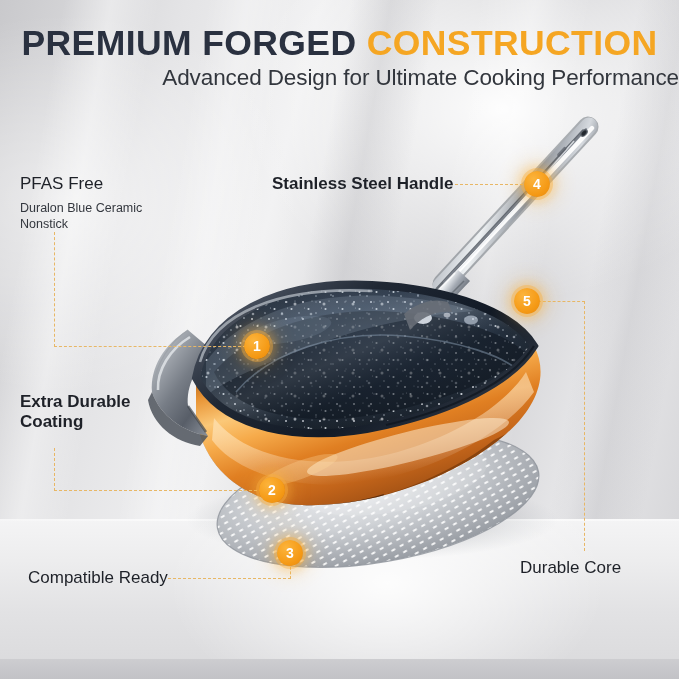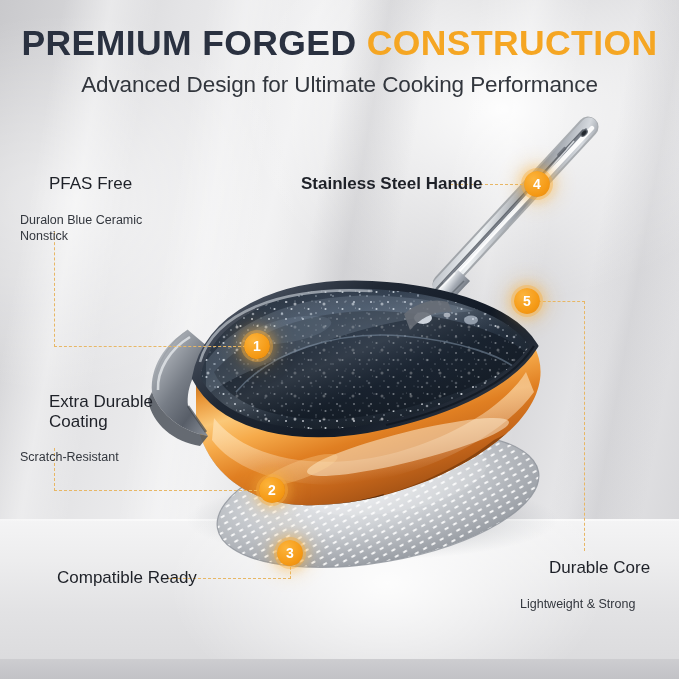--- a/index.html
+++ b/index.html
@@ -33,21 +33,21 @@
     background:linear-gradient(90deg,rgba(255,255,255,.2),rgba(255,255,255,.95),rgba(255,255,255,.35));}
   .base-band{position:absolute;left:0;right:0;top:659px;height:20px;
     background:linear-gradient(180deg,#cdcdd0,#c2c2c6);}
 
   
   .header{position:absolute;left:0;right:0;top:24px;text-align:center;}
   .title{font-size:35.5px;font-weight:bold;letter-spacing:.4px;
     line-height:1.1;white-space:nowrap;}
   .t-dark{color:#2a3140;}
   .t-accent{color:#f5a623;}
-  .subtitle{margin-top:9px;font-size:22.5px;color:#32363d;letter-spacing:-.1px;}
+  .subtitle{margin-top:2px;font-size:22.5px;color:#32363d;letter-spacing:-.1px;text-align:right;}
 
   
   #pan{position:absolute;left:0;top:0;width:679px;height:679px;}
 
   
   .conn{position:absolute;}
   .conn.h{height:0;border-top:1.6px dashed #e8b765;}
   .conn.v{width:0;border-left:1.6px dashed #e8b765;}
 
   
@@ -56,23 +56,23 @@
     color:#fff;font-size:14px;font-weight:bold;
     background:radial-gradient(circle at 36% 30%,#fcb43c 0%,#f59a16 62%,#e8880a 100%);
     box-shadow:0 0 0 3px rgba(250,176,60,.40),
                0 0 7px 7px rgba(250,176,60,.26),
                0 0 16px 13px rgba(250,176,60,.13);
     z-index:7;}
   .badge span{transform:translateY(-.5px);}
 
   
   .label{position:absolute;z-index:6;}
-  .lab-title{font-size:17px;color:#1e2128;line-height:1.16;white-space:nowrap;margin-left:29px;}
+  .lab-title{font-size:17px;color:#1e2128;line-height:1.16;white-space:nowrap;}
   .lab-title.wrap{white-space:normal;}
-  .lab-sub{margin-top:18px;font-size:12.5px;color:#33373e;line-height:1.32;}
+  .lab-sub{margin-top:6px;font-size:12.5px;color:#33373e;line-height:1.32;}
   .lab-right{text-align:left;}
 </style>
 </head>
 <body>
 
 <div id="stage">
 
   <div class="bg-base"></div>
   <div class="bg-streak"></div>
   <div class="floor"></div>
@@ -347,31 +347,29 @@
   </div>
   <div class="badge" style="left:514px; top:288px;">
     <span>5</span>
   </div>
 
   <div class="label" style="left:20px; top:174px; width:190px;">
     <div class="lab-title">PFAS Free</div>
     <div class="lab-sub">Duralon Blue Ceramic<br>Nonstick</div>
   </div>
 
-  <div class="label" style="left:20px; top:392px; width:180px;">
+  <div class="label" style="left:20px; top:392px; width:180px;font-weight:bold;">
     <div class="lab-title wrap">Extra Durable<br>Coating</div>
-    <div class="lab-sub">Scratch-Resistant</div>
   </div>
 
   <div class="label" style="left:28px; top:568px; width:230px;">
     <div class="lab-title">Compatible Ready</div>
   </div>
 
   <div class="label" style="left:272px; top:174px; width:180px;font-weight:bold;">
     <div class="lab-title">Stainless Steel Handle</div>
   </div>
 
   <div class="label lab-right" style="left:520px; top:558px; width:150px;">
     <div class="lab-title">Durable Core</div>
-    <div class="lab-sub">Lightweight &amp; Strong</div>
   </div>
 
 </div>
 
 </body></html>

